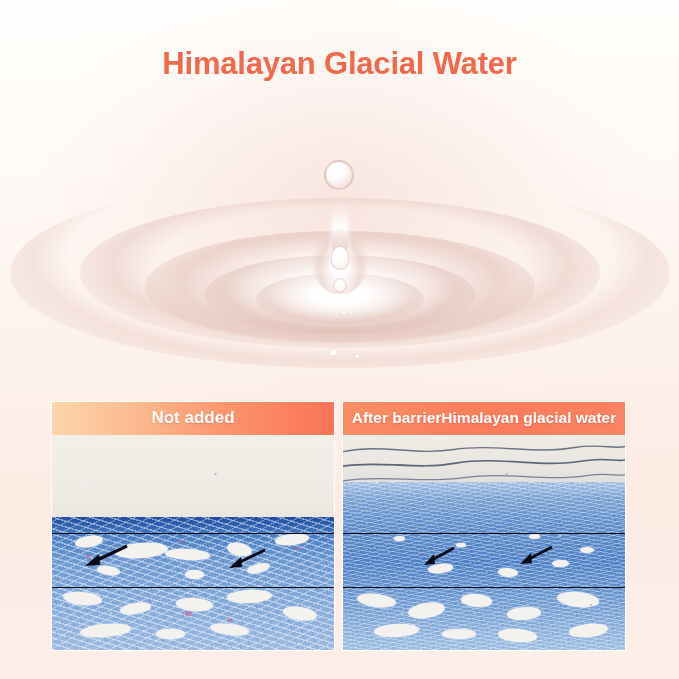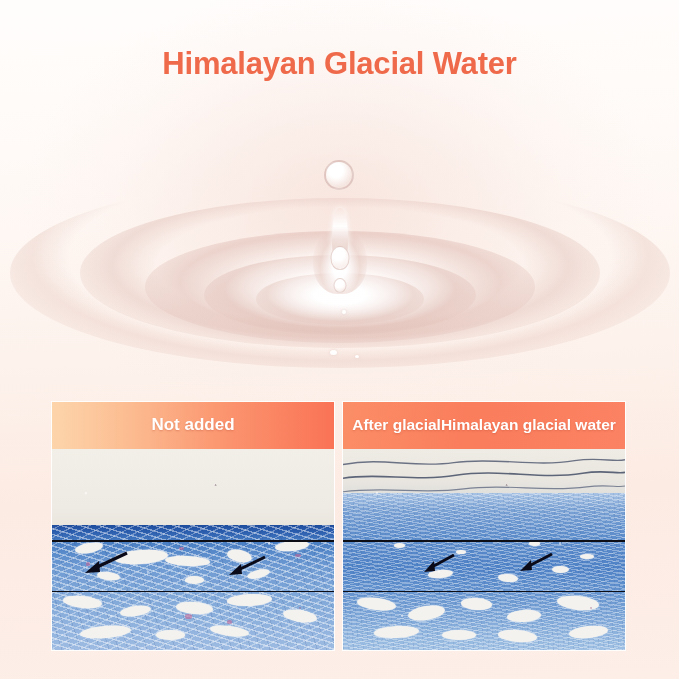--- a/index.html
+++ b/index.html
@@ -75,21 +75,21 @@
   #compare{
     position:absolute;left:52px;top:402px;width:573px;height:248px;
     display:flex;gap:9px;
   }
   .panel{
     flex:1;display:flex;flex-direction:column;overflow:hidden;
     background:#ffffff;
     box-shadow:0 0 0 1px rgba(255,255,255,0.9);
   }
   .phead{
-    height:47px;display:flex;align-items:center;justify-content:center;
+    height:33px;display:flex;align-items:center;justify-content:center;
     color:#ffffff;font-weight:bold;text-align:center;line-height:1.18;
     text-shadow:0 1px 2px rgba(180,70,45,0.35);
   }
   .phead.left{font-size:17px;background:linear-gradient(90deg,#fdd5ab 0%,#fcbb90 28%,#fb9670 60%,#fa7356 100%);}
   .phead.right{font-size:15.5px;background:linear-gradient(100deg,#fb8e67 0%,#fa7d5c 45%,#fb8263 100%);}
 
   .micro{flex:1;position:relative;overflow:hidden;background:#eceae4;}
 
   
   .epi{position:absolute;left:0;top:0;width:100%;}
@@ -218,21 +218,21 @@
           <svg width="40" height="24" viewBox="0 0 40 24">
             <line x1="38" y1="3" x2="9" y2="17" stroke="#0a0a18" stroke-width="3"></line>
             <polygon points="2,21 14,10 15,20" fill="#0a0a18"></polygon>
           </svg>
         </div>
       </div>
     </div>
 
     <div class="panel">
       <div class="phead right">
-        <span>After glacial</span>
+        <span>After barrier</span>
           <br>
         <span>Himalayan glacial water</span>
       </div>
       <div class="micro">
         <div class="epi epi-right"></div>
         <div class="derm derm-right">
           <div class="fib fib-right"></div>
         </div>
 
         <svg style="position:absolute;left:0;top:0;width:100%;height:30%;" viewBox="0 0 280 62" preserveAspectRatio="none">

